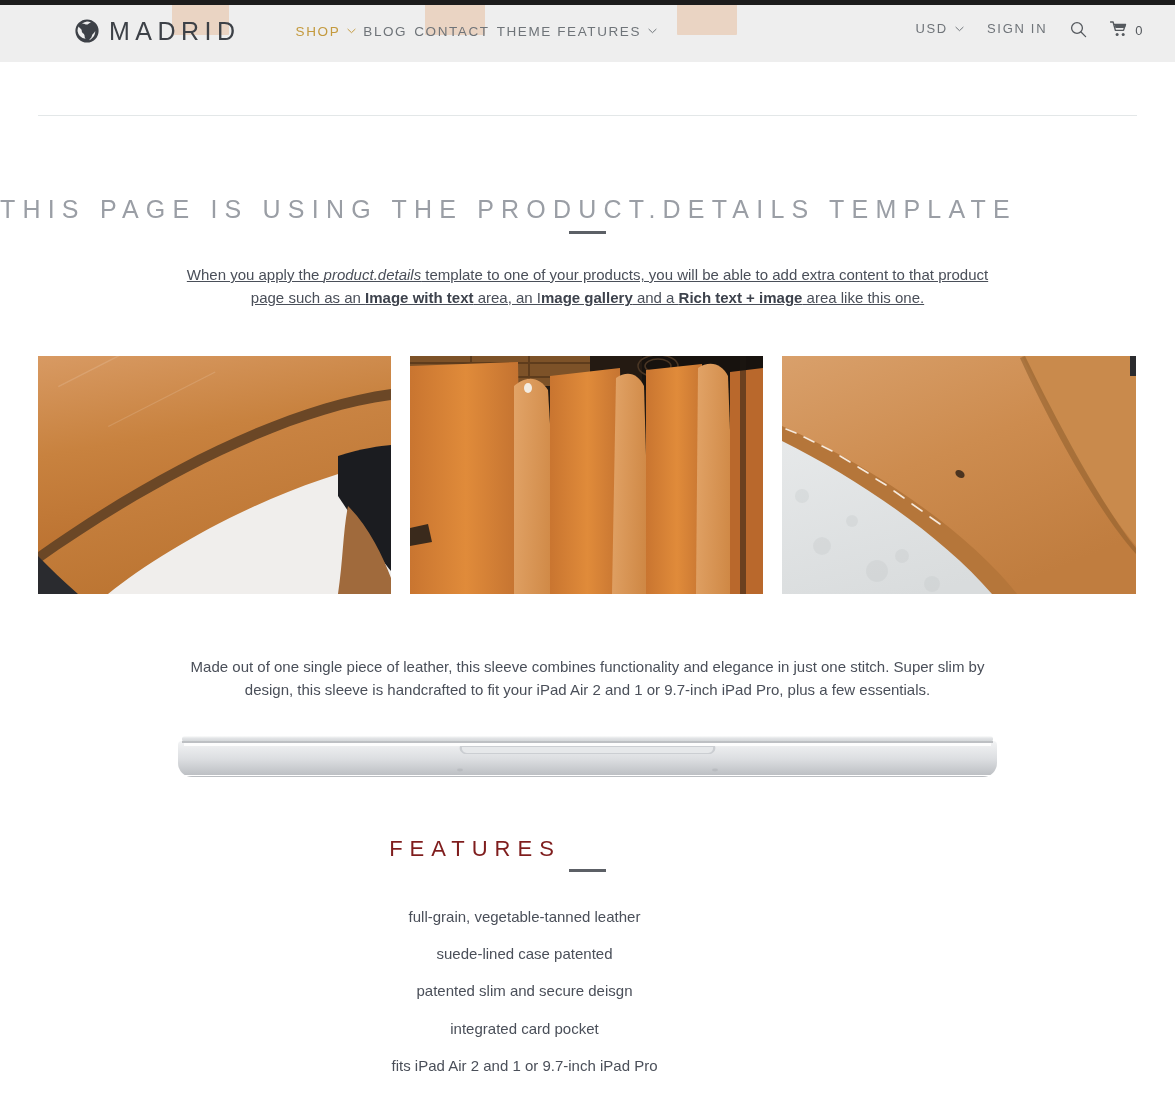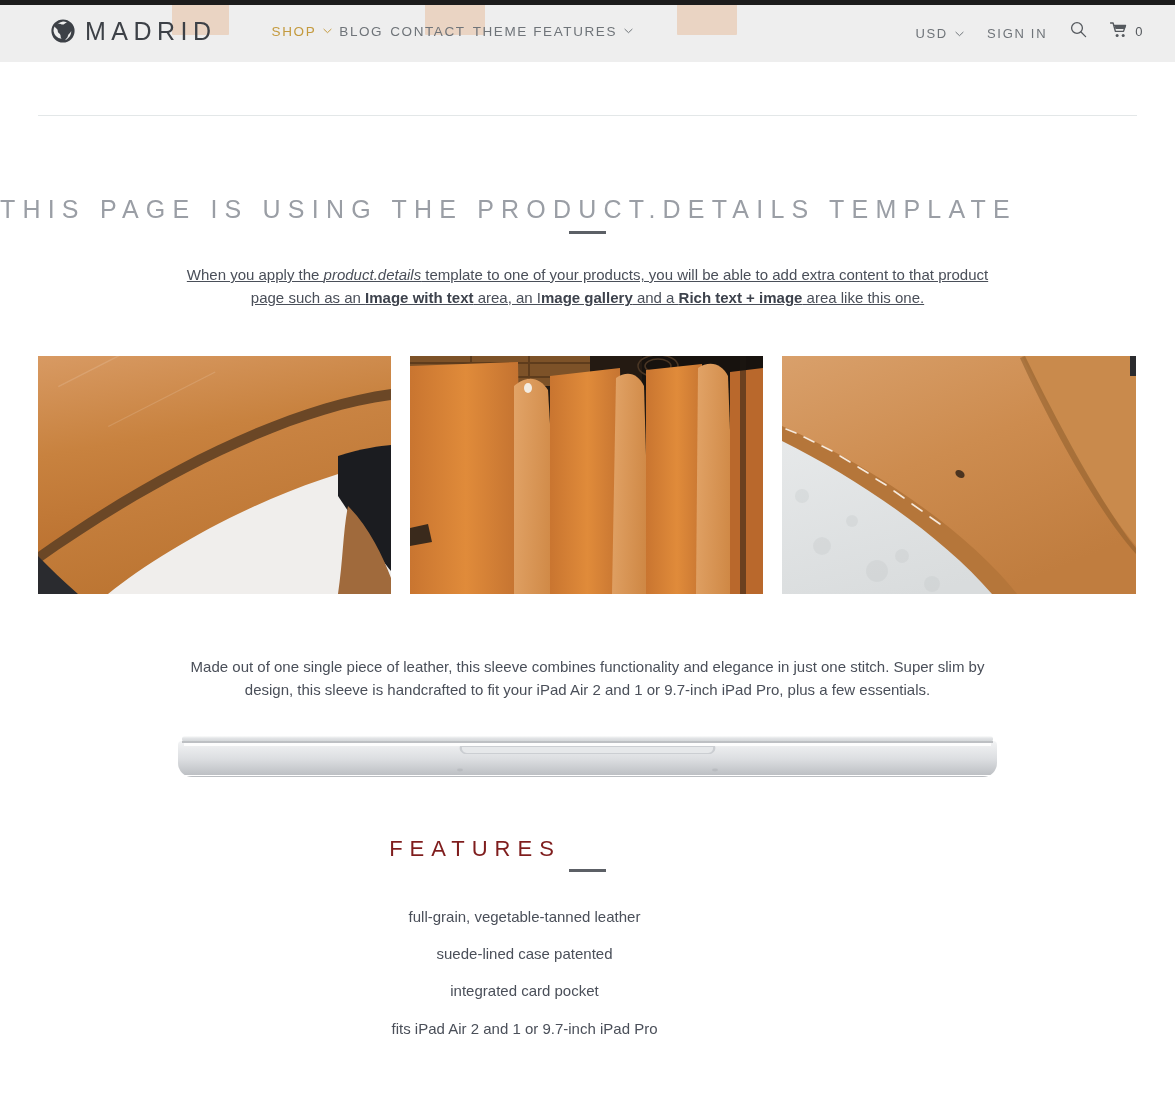--- a/index.html
+++ b/index.html
@@ -49,20 +49,21 @@
   .bleed.b2 { left: 425px; width: 60px; }
   .bleed.b3 { left: 677px; width: 60px; }
 
   .header-inner {
     position: relative;
     z-index: 3;
     height: 62px;
     display: flex;
     align-items: center;
     padding: 0 32px 0 50px;
+    margin-left: 24px;
   }
 
   .logo {
     display: flex;
     align-items: center;
     gap: 9px;
     text-decoration: none;
     flex: 0 0 auto;
   }
   .logo-mark { width: 26px; height: 26px; display: block; }
@@ -92,21 +93,21 @@
     align-items: center;
     gap: 7px;
     font-weight: 400;
   }
   .navlink.accent { color: #c49a3e; }
   .caret { display: inline-block; width: 9px; height: 6px; }
   .caret svg { display: block; }
 
   .utilnav {
     display: flex;
-    align-items: flex-end;
+    align-items: flex-start;
     gap: 23px;
     flex: 0 0 auto;
   }
   .utilnav .navlink { font-size: 13px; letter-spacing: 1.7px; }
   .icon-btn {
     background: none; border: none; padding: 0; cursor: pointer;
     display: inline-flex; align-items: center; gap: 6px;
     color: #55595e;
   }
   .cart-count { font-size: 13px; color: #55595e; letter-spacing: .5px; }
@@ -403,17 +404,18 @@
       <path d="M0 45 h835 v1 h-835z" fill="#ffffff"></path>
     </svg>
   </div>
 
   <h2 class="section-title" style="top:818px; font-size:22px; letter-spacing:7px; color:#7f1d1d;">FEATURES</h2>
   <div class="rule-short" style="top:869px;"></div>
 
   <div class="flist">
     <div class="fitem">full-grain, vegetable-tanned leather</div>
     <div class="fitem">suede-lined case patented</div>
+    <div class="fitem">patented slim and secure deisgn</div>
     <div class="fitem">integrated card pocket</div>
     <div class="fitem">fits iPad Air 2 and 1 or 9.7-inch iPad Pro</div>
   </div>
 
 </main>
 
 </body></html>

